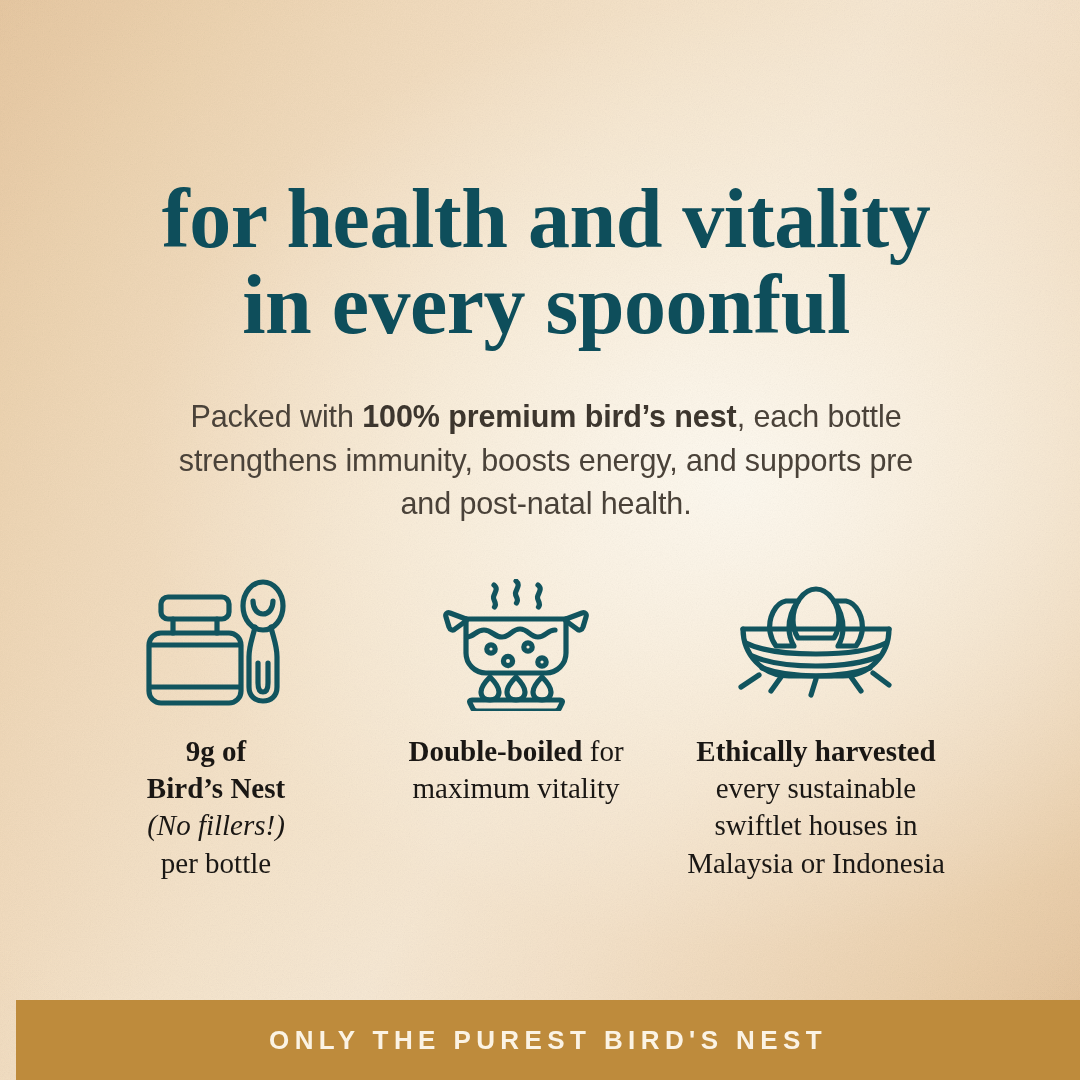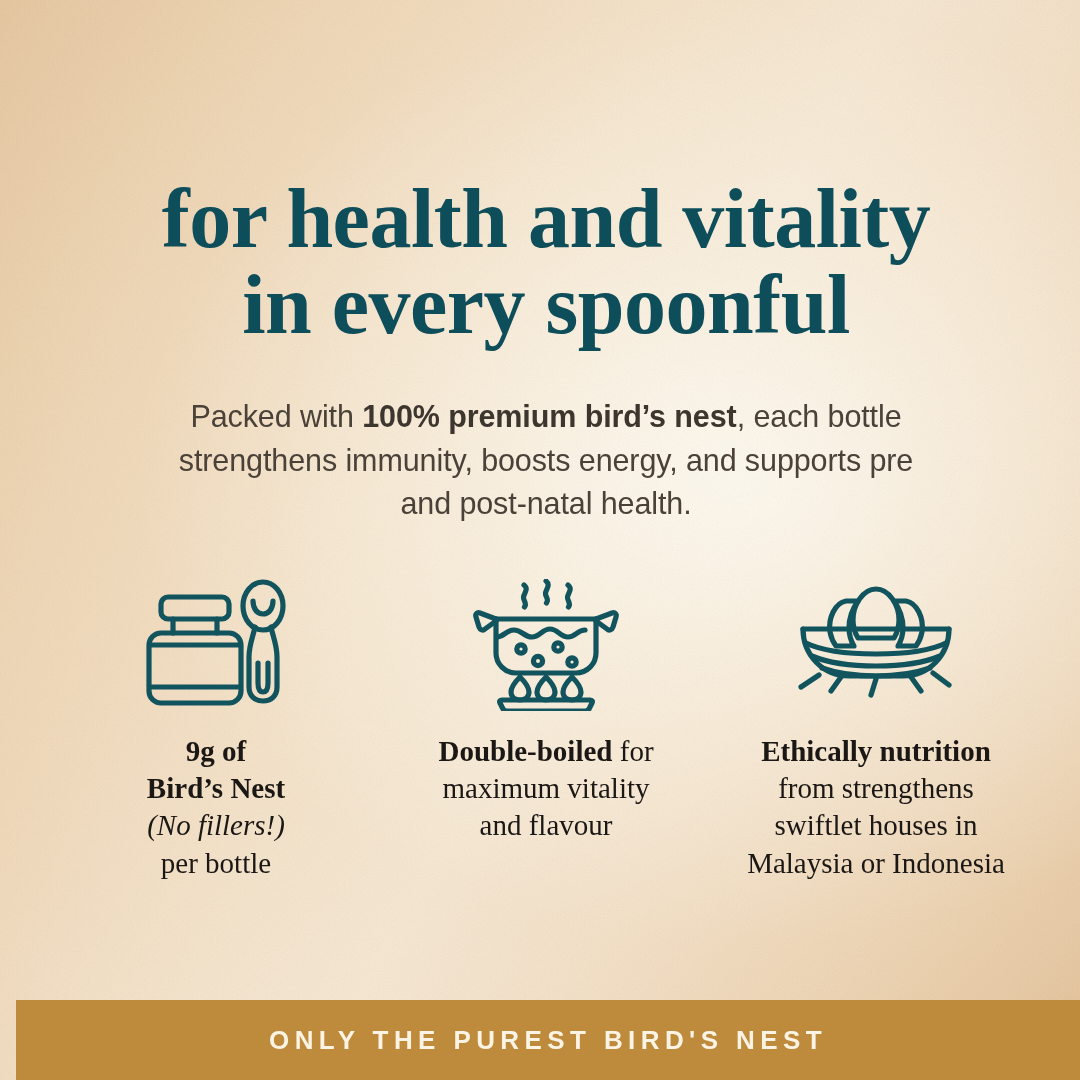--- a/index.html
+++ b/index.html
@@ -88,21 +88,20 @@
     letter-spacing:-0.1px;
     color:#4A4239;
   }
   .lede b { font-weight:700; color:#3D362E; }
 
   
   .features {
     margin-top:54px;
     width:960px;
     display:flex;
-    justify-content:space-between;
     align-items:flex-start;
   }
   .feature {
     width:300px;
     display:flex; flex-direction:column;
     align-items:center;
   }
   .feature .art {
     height:132px;
     display:flex; align-items:flex-end; justify-content:center;
@@ -225,21 +224,20 @@
             <path d="M54 98c-6 6-9 10-9 15 0 5 4 8 9 8s9-3 9-8c0-5-3-9-9-15z"></path>
             <path d="M80 98c-6 6-9 10-9 15 0 5 4 8 9 8s9-3 9-8c0-5-3-9-9-15z"></path>
             <path d="M106 98c-6 6-9 10-9 15 0 5 4 8 9 8s9-3 9-8c0-5-3-9-9-15z"></path>
 
             <path d="M36 121h88c2 0 3 1 2 3l-3 6c-1 1-2 2-4 2H41c-2 0-3-1-4-2l-3-6c-1-2 0-3 2-3z"></path>
           </svg>
         </div>
         <div class="cap">
           <span><b>Double-boiled</b><span style="display:inline"> for</span></span>
           <span>maximum vitality</span>
-          <span>and flavour</span>
         </div>
       </div>
 
       <div class="feature f3">
         <div class="art">
           <svg width="170" height="120" viewBox="0 0 170 120" fill="none" stroke="#11545E" stroke-width="5.2" stroke-linecap="round" stroke-linejoin="round">
 
             <path d="M85 8c-13 0-23 16-23 31 0 7 2 13 5 18h36c3-5 5-11 5-18 0-15-10-31-23-31z"></path>
             <path d="M55 20c-11 2-18 17-16 31 1 5 3 10 6 14h18c-3-5-5-11-5-18 0-10 4-20 9-27z"></path>
             <path d="M115 20c11 2 18 17 16 31-1 5-3 10-6 14h-18c3-5 5-11 5-18 0-10-4-20-9-27z"></path>
@@ -248,22 +246,22 @@
             <path d="M12 48h146"></path>
 
             <path d="M15 62c12 6 36 11 70 11s58-5 70-11"></path>
             <path d="M21 75c14 6 36 10 64 10s50-4 64-10"></path>
             <path d="M31 87c14 5 32 8 54 8s40-3 54-8"></path>
 
             <path d="M28 94 10 106M50 96 40 110M85 98 80 114M120 96 130 110M142 92 158 104"></path>
           </svg>
         </div>
         <div class="cap">
-          <span><b>Ethically nutrition</b></span>
-          <span>from strengthens</span>
+          <span><b>Ethically harvested</b></span>
+          <span>every sustainable</span>
           <span>swiftlet houses in</span>
           <span>Malaysia or Indonesia</span>
         </div>
       </div>
 
     </div>
   </div>
 
   <div class="banner">
     <div class="txt">ONLY THE PUREST BIRD'S NEST</div>

